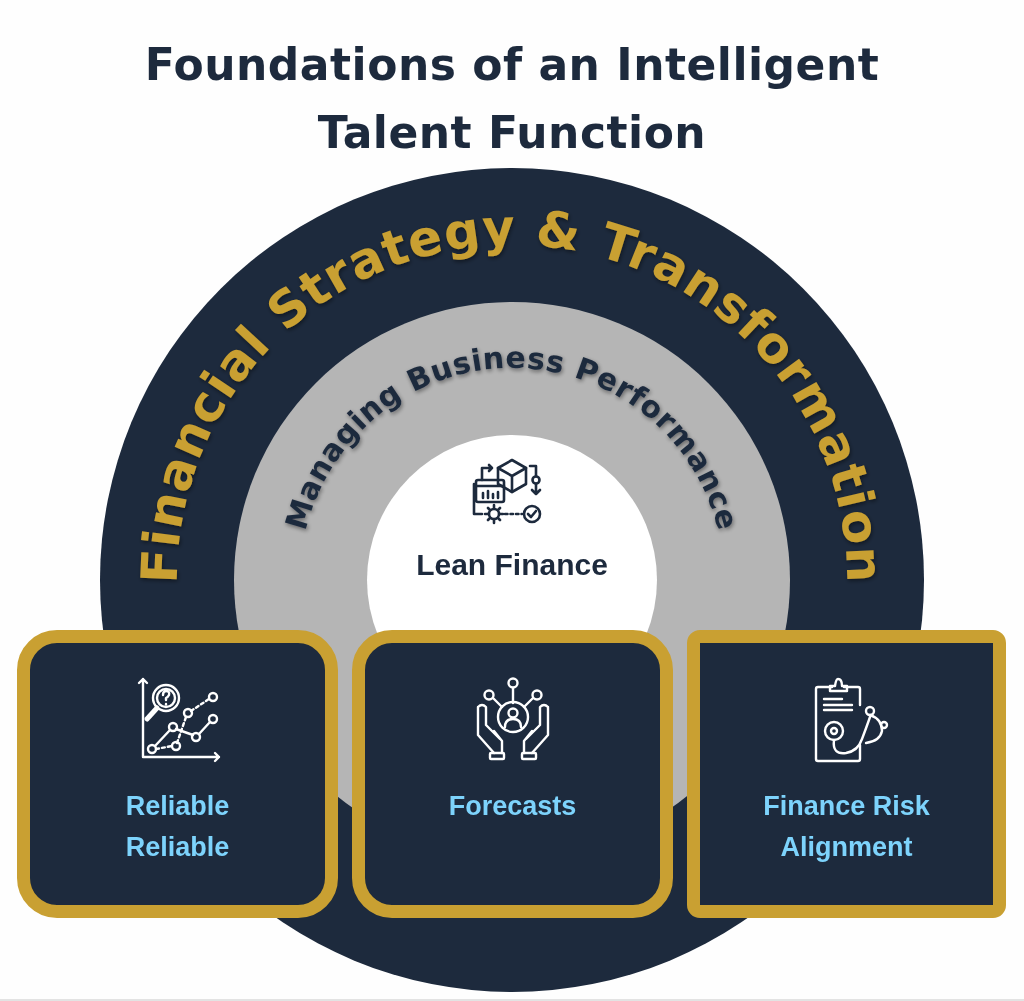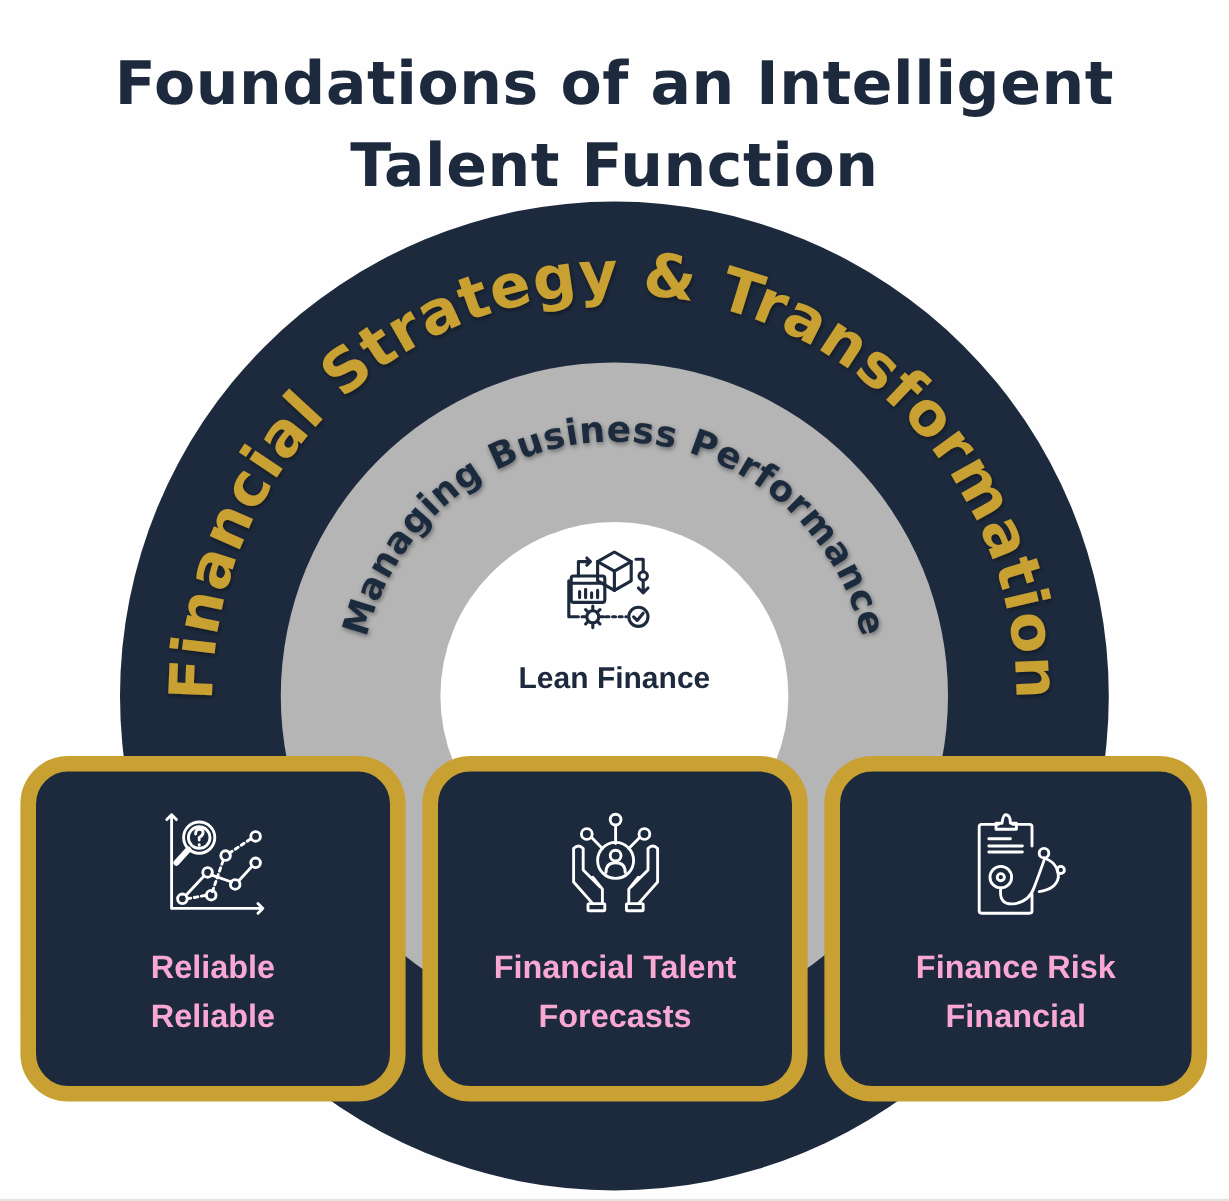--- a/index.html
+++ b/index.html
@@ -5,48 +5,48 @@
     html, body { margin: 0; padding: 0; }
     body {
       width: 1024px; height: 1001px; position: relative; overflow: hidden;
       background: #fefefe;
       font-family: "Liberation Sans", sans-serif;
     }
     .title {
       position: absolute; left: 0; top: 2px; width: 1024px;
       text-align: center; color: #1d2a3d;
       font-family: "DejaVu Sans", sans-serif; font-weight: bold;
-      font-size: 50px; line-height: 68px; letter-spacing: 0.5px;
+      font-size: 44px; line-height: 68px; letter-spacing: 0.5px;
     }
     .title span { display: block; }
     svg.diagram { position: absolute; left: 0; top: 0; }
     .ring-text-outer {
       font-family: "DejaVu Sans", sans-serif; font-weight: bold;
       font-size: 50px; fill: #c9a032; letter-spacing: 1px;
     }
     .ring-text-mid {
       font-family: "DejaVu Sans", sans-serif; font-weight: bold;
       font-size: 30px; fill: #1d2a3d; letter-spacing: 0.5px;
     }
     .core-label {
       position: absolute; left: 392px; top: 548px; width: 240px;
       text-align: center; color: #1d2a3d;
       font-family: "Liberation Sans", sans-serif; font-weight: bold;
-      font-size: 25px; line-height: 34px;
+      font-size: 30px; line-height: 34px;
     }
     .core-label span { display: block; }
     .card {
       position: absolute; top: 630px; height: 288px;
       box-sizing: border-box; border: 13px solid #c9a032;
       border-radius: 40px; background: #1d2a3d;
     }
     .card .icon { position: absolute; left: 50%; top: 32px; width: 90px; height: 90px; margin-left: -45px; }
     .card .label {
       position: absolute; left: 0; right: 0; top: 143px; text-align: center;
-      color: #f9a8d4; font-family: "Liberation Sans", sans-serif; font-weight: bold;
+      color: #7dd3fc; font-family: "Liberation Sans", sans-serif; font-weight: bold;
       font-size: 27px; line-height: 41px;
     }
     .card .label span { display: block; }
     .bottom-line { position: absolute; left: 0; bottom: 0; width: 1024px; height: 2px; background: #e3e3e3; }
   </style>
 </head>
 <body>
 
 <h1 class="title">
   <span>Foundations of an Intelligent</span>
@@ -134,37 +134,36 @@
     <path d="M45 13 L45 28 M25 23 L34 32 M65 23 L56 32"></path>
     <circle cx="45" cy="42" r="15"></circle>
     <circle cx="45" cy="38" r="4.5"></circle>
     <path d="M37 52 Q37 44 45 44 Q53 44 53 52"></path>
     <path d="M10 32 L10 60 L26 78 M10 32 Q14 28 18 32 L18 50 L32 64 M26 56 L34 66 L34 78"></path>
     <path d="M80 32 L80 60 L64 78 M80 32 Q76 28 72 32 L72 50 L58 64 M64 56 L56 66 L56 78"></path>
     <rect x="22" y="78" width="14" height="6" rx="1"></rect>
     <rect x="54" y="78" width="14" height="6" rx="1"></rect>
   </svg>
   <div class="label">
-    <span>Financial Talent</span>
     <span>Forecasts</span>
   </div>
 </div>
 
-<div class="card" style="left:687px; width:319px;">
+<div class="card" style="left:687px; width:319px;border-radius:13px;">
   <svg class="icon" viewBox="0 0 90 90" fill="none" stroke="#ffffff" stroke-width="2.4" stroke-linecap="round" stroke-linejoin="round">
     <path d="M30 12 L16 12 Q14 12 14 14 L14 84 Q14 86 16 86 L56 86 Q58 86 58 84 L58 70"></path>
     <path d="M42 12 L56 12 Q58 12 58 14 L58 30"></path>
     <path d="M28 16 L28 11 L33 11 Q34 4 36 4 Q40 4 40 11 L45 11 L45 16 Z"></path>
     <path d="M22 24 L40 24 M22 30 L50 30 M22 35 L50 35"></path>
     <circle cx="32" cy="56" r="9"></circle>
     <circle cx="32" cy="56" r="3"></circle>
     <path d="M32 65 Q30 80 44 78 Q56 76 60 64 Q66 48 68 42"></path>
     <circle cx="68" cy="36" r="4"></circle>
     <circle cx="82" cy="50" r="3"></circle>
     <path d="M68 40 Q80 44 80 56 Q78 66 64 68"></path>
   </svg>
   <div class="label">
     <span>Finance Risk</span>
-    <span>Financial</span>
+    <span>Alignment</span>
   </div>
 </div>
 
 <div class="bottom-line"></div>
 
 </body></html>

